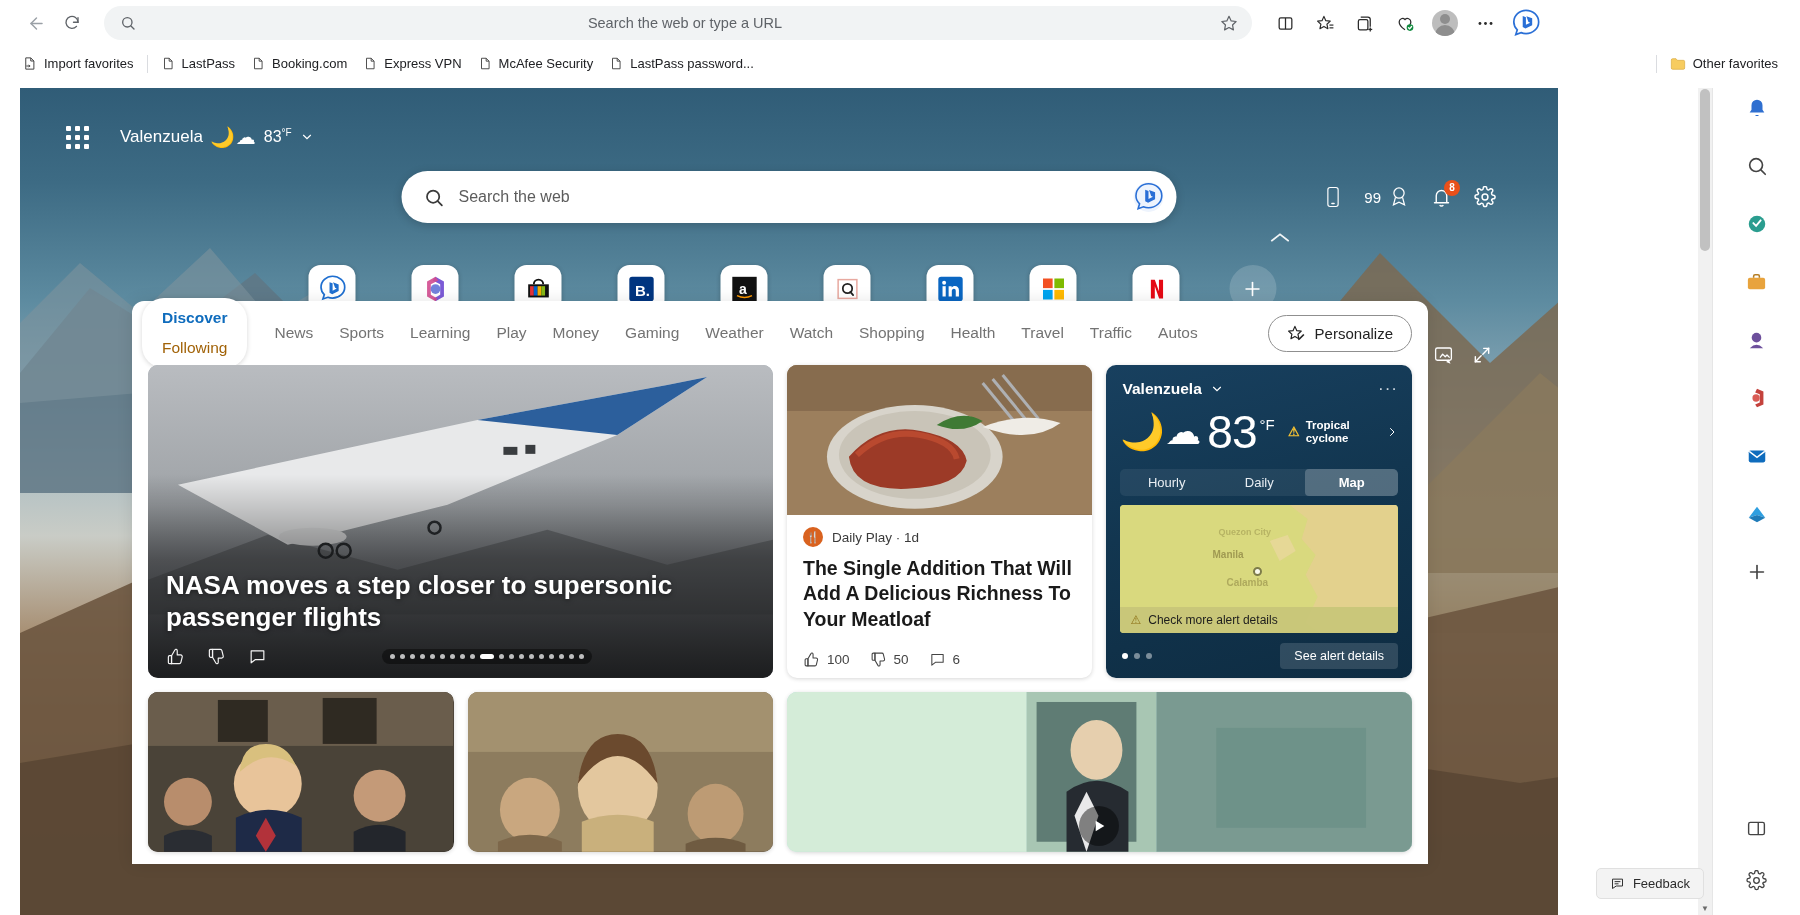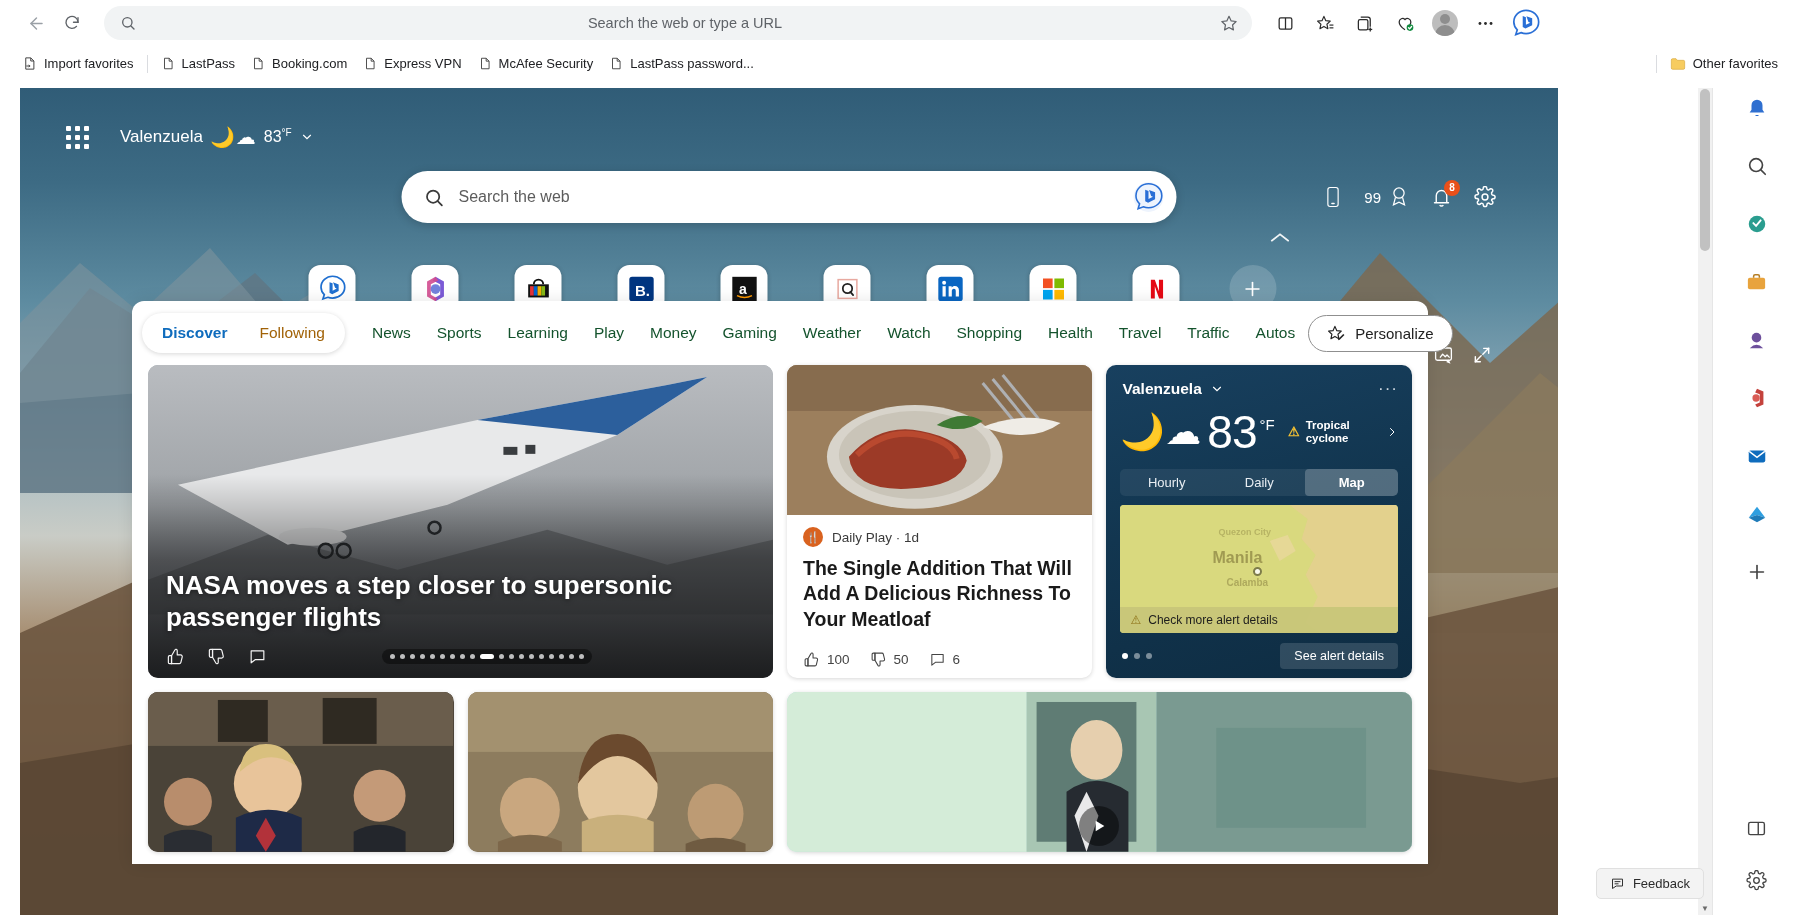--- a/index.html
+++ b/index.html
@@ -220,28 +220,29 @@
   }
   .feed-tabs {
     height: 64px; display:flex; align-items:center;
     padding: 0 16px 0 10px; gap: 0px;
   }
   .tab-pill {
     display:flex; align-items:center; gap: 0;
     background:#fff; border-radius: 22px; padding: 5px 4px;
     box-shadow: 0 1px 5px rgba(0,0,0,0.16);
     margin-right: 14px;
+    flex-direction: column;
   }
   .tab {
     font-size: 15.5px; color:#a16207; padding: 6px 16px;
     cursor:pointer; border-radius: 18px; white-space:nowrap;
   }
   .tab.active { color:#0f6cbd; font-weight:600; }
   .tab-plain {
-    font-size: 15.5px; color:#14532d; padding: 8px 13px;
+    font-size: 15.5px; color:#737373; padding: 8px 13px;
     cursor:pointer; border-radius:16px; white-space:nowrap;
   }
   .personalize-btn {
     margin-left:auto;
     display:flex; align-items:center; gap:9px;
     border:1px solid #8f8f8f; border-radius: 20px;
     padding: 8px 18px; font-size:15px; color:#222; cursor:pointer;
     background:#fff; white-space:nowrap;
   }
 
@@ -980,21 +981,21 @@
         </div>
 
         <div class="wc-map">
           <svg viewBox="0 0 278 128" preserveAspectRatio="none">
             <rect width="278" height="128" fill="#d9d97e"></rect>
             <path d="M170 0 L188 14 L182 34 L196 50 L186 70 L198 92 L186 118 L200 128 L278 128 L278 0 Z" fill="#e3cf8f" opacity=".9"></path>
             <path d="M150 36 L168 30 L176 46 L160 56 Z" fill="#e8d79c" opacity=".8"></path>
           </svg>
           <div class="wc-map-labels">
             <span class="ml" style="left:98px; top:22px; font-size:9px; opacity:.6;">Quezon City</span>
-            <span class="ml" style="left:92px; top:44px; font-size:16px;">Manila</span>
+            <span class="ml" style="left:92px; top:44px; font-size:10px;">Manila</span>
             <span class="ml" style="left:106px; top:72px; font-size:10px; opacity:.75;">Calamba</span>
           </div>
           <div class="map-pin"></div>
           <div class="wc-alert-bar">
             <span style="color:#8a6d12;">⚠</span>
             <span>Check more alert details</span>
           </div>
         </div>
 
         <div class="wc-foot">

